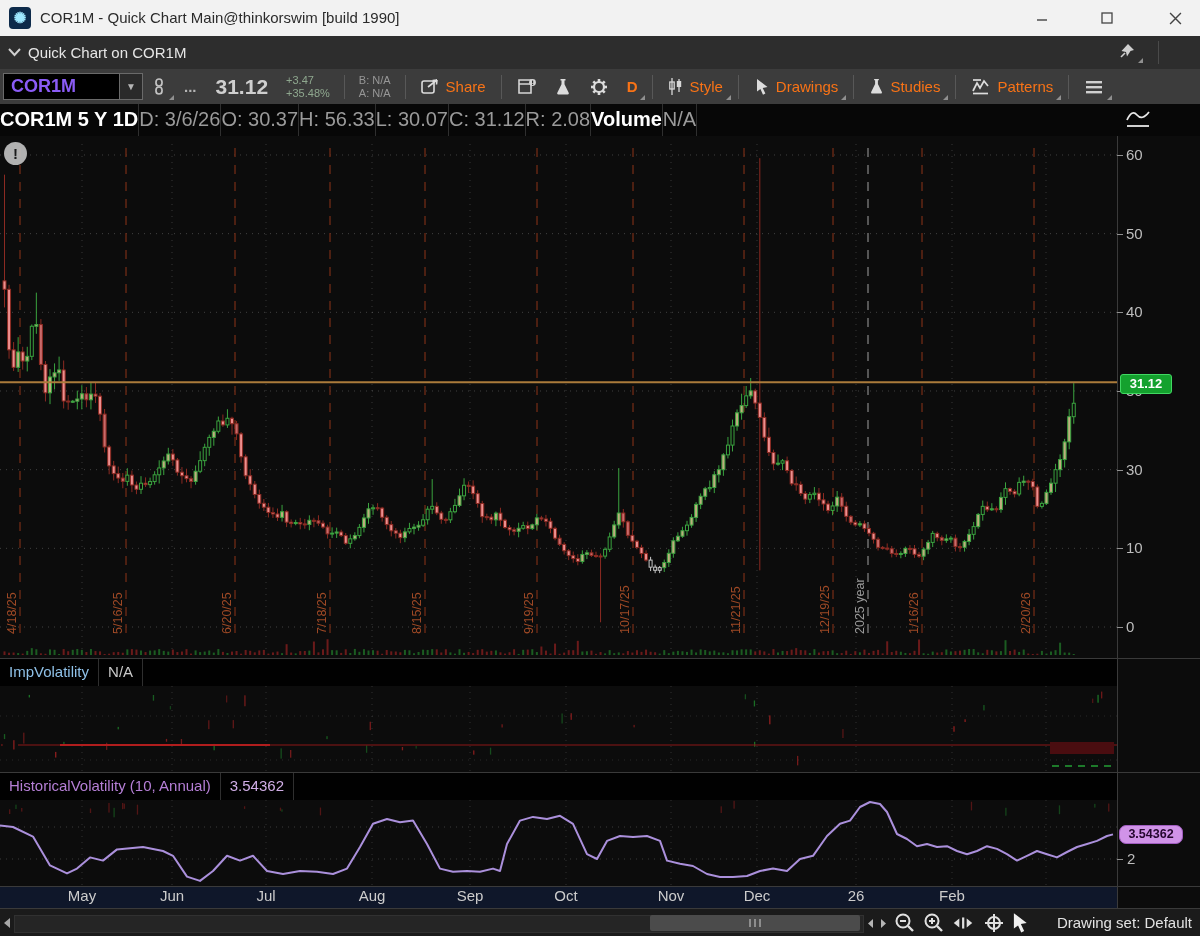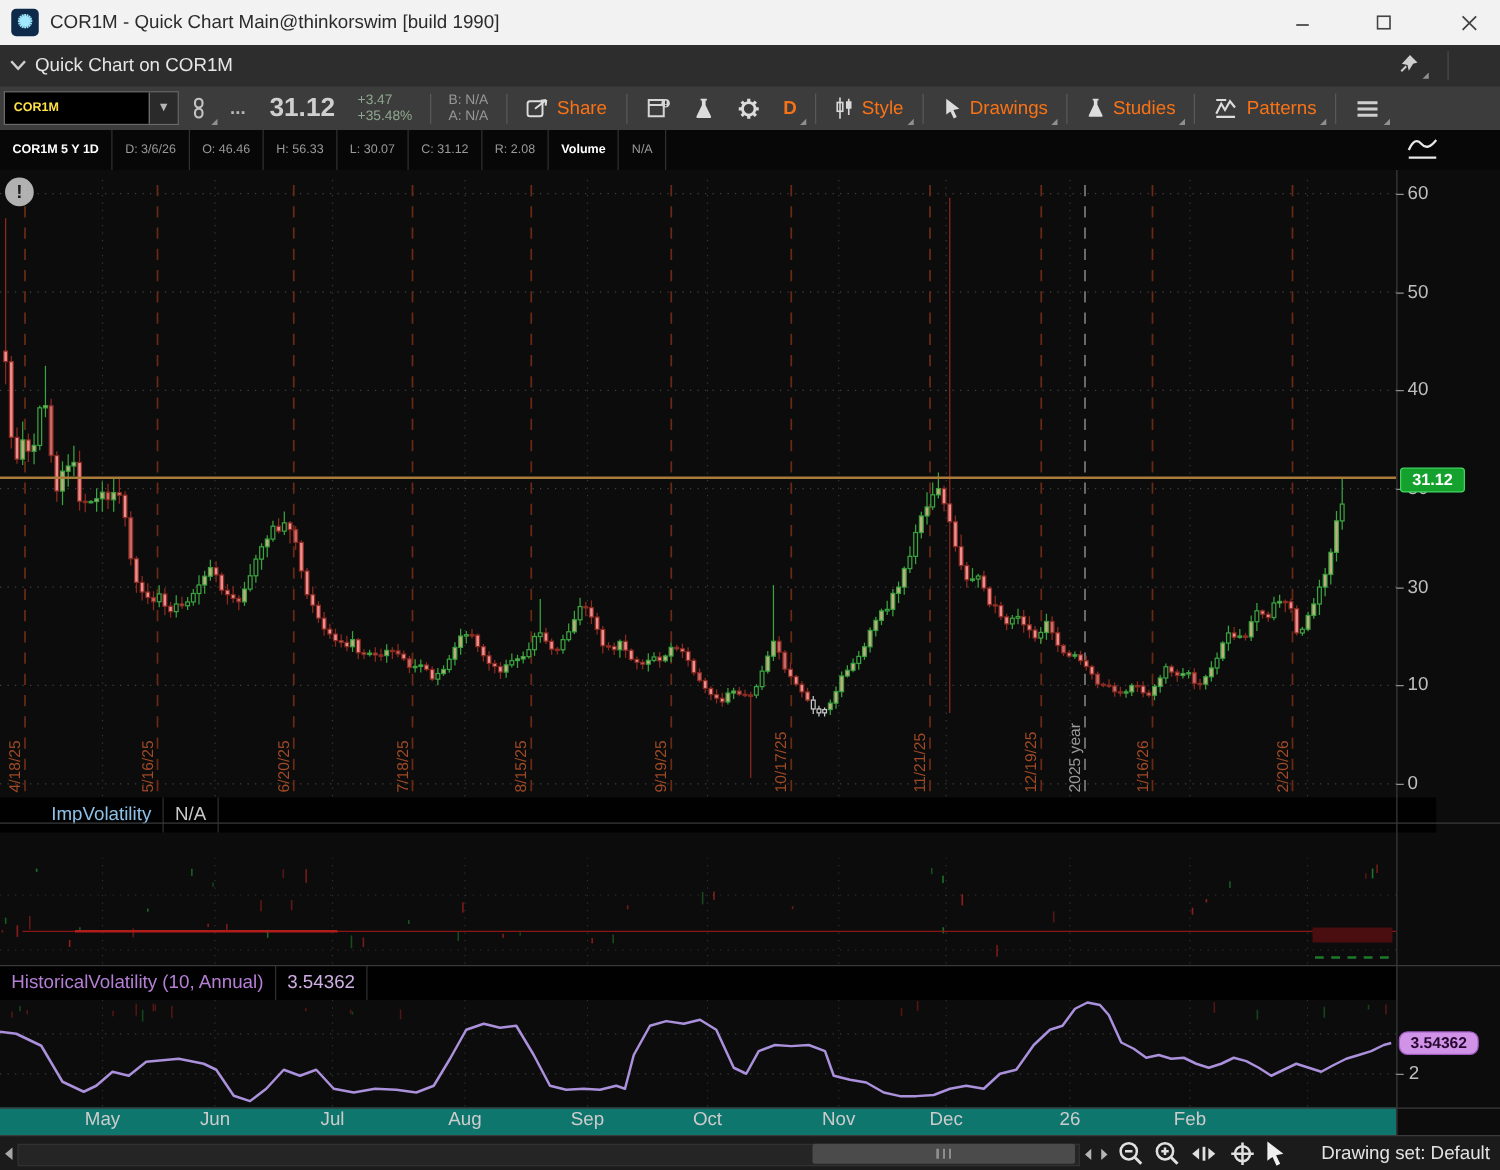--- a/index.html
+++ b/index.html
@@ -19,50 +19,50 @@
   .iconbtn{position:relative;display:inline-block;}
   .ddtri{position:absolute;right:1px;bottom:1px;width:0;height:0;
          border-bottom:5px solid #909090;border-left:5px solid transparent;}
   
   #toolbar{top:69px;left:0;width:1200px;height:35px;background:#3c3c3c;border-bottom:1px solid #1c1c1c;
            display:flex;align-items:center;}
   .tb-sep{width:1px;height:24px;background:#585858;margin:0 6px;flex:0 0 auto;}
   .tb-btn{position:relative;display:flex;align-items:center;gap:6px;padding:0 9px;height:29px;
           color:#f97316;font-size:15px;flex:0 0 auto;}
   #symbolbox{display:flex;margin-left:3px;flex:0 0 auto;border:1px solid #6a6a6a;height:25px;}
-  #symbolbox .sym{background:#000;color:#fde047;font-weight:bold;font-size:10px;width:108px;
+  #symbolbox .sym{background:#000;color:#8b5cf6;font-weight:bold;font-size:18px;width:108px;
                   line-height:25px;padding-left:7px;}
   #symbolbox .symdd{width:22px;background:#2a2a2a;border-left:1px solid #6a6a6a;text-align:center;
                   color:#b5b5b5;font-size:10px;line-height:25px;}
   .price-big{color:#cfcfcf;font-size:21px;font-weight:bold;padding:0 10px;flex:0 0 auto;}
   .two-line{font-size:11px;line-height:13px;padding:0 8px;flex:0 0 auto;}
   .chg{color:#8fa88f;}
   .ba{color:#979797;}
   
   #ohlcbar{top:104px;left:0;width:1200px;height:32px;background:#070707;display:flex;align-items:stretch;
            border-bottom:1px solid #2e2e2e;}
-  .oh-cell{line-height:31px;font-size:10px;color:#9a9a9a;padding:0 10px;border-right:1px solid #2f2f2f;flex:0 0 auto;}
+  .oh-cell{line-height:31px;font-size:20px;color:#9a9a9a;padding:0 0;border-right:1px solid #2f2f2f;flex:0 0 auto;}
   .oh-white{color:#fff;font-weight:bold;}
   .oh-vol{color:#fff;font-weight:bold;}
   
   #chartregion{top:136px;left:0;width:1200px;height:772px;background:#0c0c0c;}
   .pane{position:absolute;left:0;width:1117px;overflow:hidden;}
   .strip{position:absolute;left:0;width:1117px;height:28px;background:#010101;display:flex;align-items:stretch;}
   .strip .cell{line-height:27px;font-size:15px;padding:0 9px;border-right:1px solid #2f2f2f;flex:0 0 auto;}
   .divider{position:absolute;left:0;width:1200px;height:1px;background:#3a3a3a;}
   #gutterline{position:absolute;left:1117px;top:0;width:1px;height:772px;background:#3a3a3a;}
   .axis-label{position:absolute;left:1126px;color:#bdbdbd;font-size:15px;height:16px;line-height:16px;text-align:right;}
   .axis-tick{position:absolute;left:1117px;width:6px;height:1px;background:#909090;}
   .badge-green{position:absolute;left:1120px;width:50px;height:18px;background:#14a12e;border:1px solid #41d862;
      border-radius:3px;color:#fff;font-weight:bold;font-size:13px;text-align:center;line-height:18px;}
   .badge-purple{position:absolute;left:1119px;width:62px;height:17px;background:#d093e8;border:1px solid #a05cc0;
      border-radius:7px;color:#24062e;font-weight:bold;font-size:12.5px;text-align:center;line-height:17px;}
   #warnicon{position:absolute;left:4px;top:6px;width:23px;height:23px;border-radius:50%;background:#bfbfbf;
      color:#1c1c1c;font-weight:bold;font-size:15px;text-align:center;line-height:23px;opacity:.92;}
-  #monthrow{position:absolute;left:0;top:750px;width:1117px;height:22px;background:#0f766e;}
+  #monthrow{position:absolute;left:0;top:750px;width:1117px;height:22px;background:#0f172a;}
   .month-label{position:absolute;top:1px;color:#cccccc;font-size:15px;transform:translateX(-50%);}
   
   #bottombar{top:908px;left:0;width:1200px;height:28px;background:#1b1b1b;border-top:1px solid #3a3a3a;}
   #scrolltrack{left:14px;top:6px;width:848px;height:16px;background:#252525;border:1px solid #313131;}
   #scrollthumb{left:650px;top:6px;width:210px;height:16px;background:#4b4b4b;border-radius:2px;}
   #scrollthumb .grip{position:absolute;left:50%;top:4px;width:12px;height:8px;transform:translateX(-50%);
       background:repeating-linear-gradient(90deg,#8d8d8d 0 2px,transparent 2px 5px);}
   .bb-icon{top:3px;width:24px;height:22px;}
   #drawingset{top:0;right:8px;height:28px;line-height:28px;color:#e3e3e3;font-size:15px;}
 </style>
@@ -210,21 +210,21 @@
         <rect x="2" y="8" width="16" height="2.4" fill="#cfcfcf"></rect>
         <rect x="2" y="13" width="16" height="2.4" fill="#cfcfcf"></rect>
       </svg>
     <i class="ddtri"></i>
   </div>
 </div>
 
 <div id="ohlcbar" class="abs">
   <div class="oh-cell oh-white">COR1M 5 Y 1D</div>
   <div class="oh-cell">D: 3/6/26</div>
-  <div class="oh-cell">O: 46.46</div>
+  <div class="oh-cell">O: 30.37</div>
   <div class="oh-cell">H: 56.33</div>
   <div class="oh-cell">L: 30.07</div>
   <div class="oh-cell">C: 31.12</div>
   <div class="oh-cell">R: 2.08</div>
   <div class="oh-cell oh-vol">Volume</div>
   <div class="oh-cell">N/A</div>
   <div class="abs" style="left:1124px;top:3px;width:30px;height:26px;">
     <svg width="28" height="24" viewBox="0 0 28 24">
       <path d="M3 13 q5 -11 10 -5 t12 -3" fill="none" stroke="#e8e8e8" stroke-width="1.8"></path>
       <line x1="3" y1="19" x2="25" y2="19" stroke="#e8e8e8" stroke-width="1.8"></line>
@@ -992,21 +992,21 @@
           <rect x="1059.0999999999954" y="506.6724856379442" width="2" height="12.327514362055808" fill="#1e6b26" fill-opacity="0.85"></rect>
           <rect x="1063.6499999999953" y="516.5163602931425" width="2" height="2.4836397068575025" fill="#1e6b26" fill-opacity="0.85"></rect>
           <rect x="1068.1999999999953" y="516.6252938187681" width="2" height="2.374706181231886" fill="#1e6b26" fill-opacity="0.85"></rect>
           <rect x="1072.7499999999952" y="517.994282174157" width="2" height="1.0057178258430213" fill="#1e6b26" fill-opacity="0.85"></rect>
         </g>
         <line x1="0" y1="246.17896" x2="1117" y2="246.17896" stroke="#ab7b3b" stroke-width="2"></line>
       </svg>
     <div id="warnicon">!</div>
   </div>
 
-  <div class="strip" style="top:502px;padding-left:32px;">
+  <div class="strip" style="top:522px;">
     <div class="cell" style="color:#8fc1e8;">ImpVolatility</div>
     <div class="cell" style="color:#c9c9c9;">N/A</div>
   </div>
 
   <div class="pane" style="top:550px;height:86px;">
     <svg id="iv-svg" width="1117" height="86">
         <line x1="82" y1="0" x2="82" y2="86" stroke="#ffffff" stroke-opacity="0.15" stroke-dasharray="1,5"></line>
         <line x1="172" y1="0" x2="172" y2="86" stroke="#ffffff" stroke-opacity="0.15" stroke-dasharray="1,5"></line>
         <line x1="266" y1="0" x2="266" y2="86" stroke="#ffffff" stroke-opacity="0.15" stroke-dasharray="1,5"></line>
         <line x1="372" y1="0" x2="372" y2="86" stroke="#ffffff" stroke-opacity="0.15" stroke-dasharray="1,5"></line>

